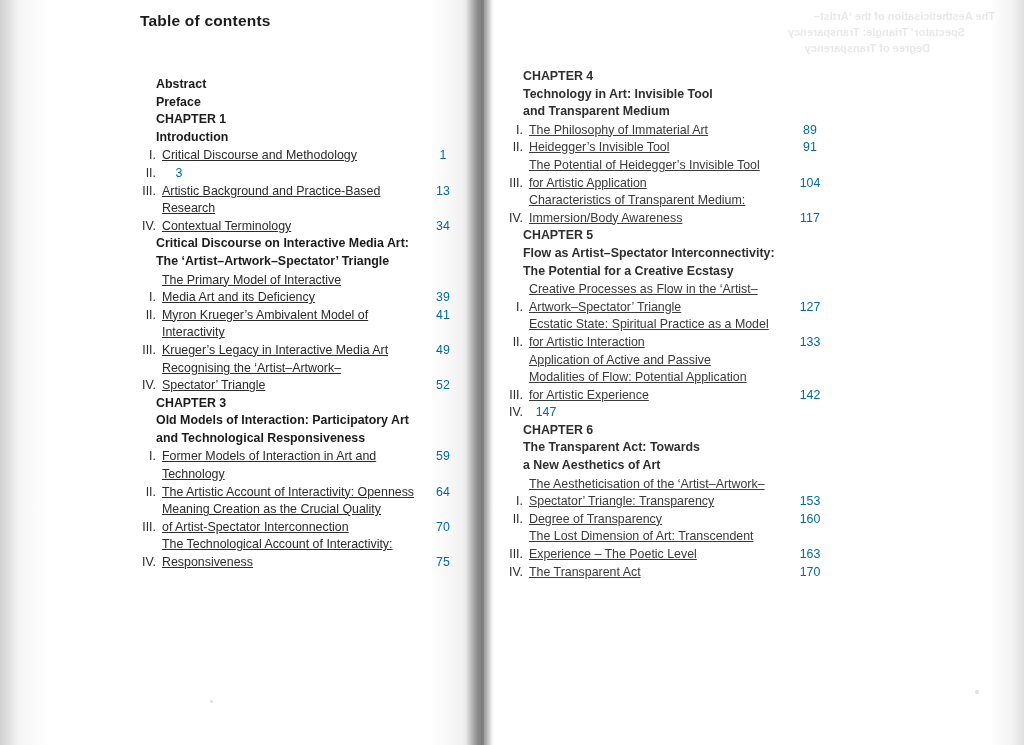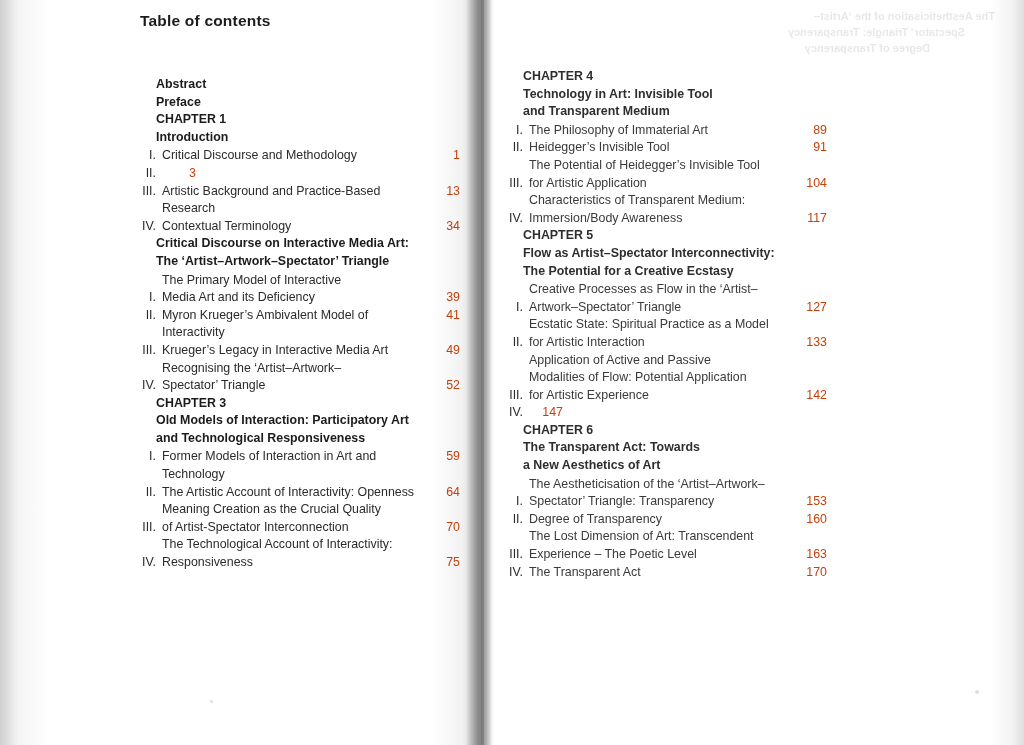--- a/index.html
+++ b/index.html
@@ -111,25 +111,26 @@
     width: 22px;
     flex: 0 0 22px;
     text-align: right;
     padding-right: 6px;
     box-sizing: border-box;
     color: #2b2b2b;
   }
   .entry .txt {
     flex: 1 1 auto;
     padding-right: 6px;
+    text-decoration: underline;
   }
   .entry .pg {
     flex: 0 0 34px;
-    text-align: right;
-    color: #c2410c;
+    text-align: center;
+    color: #0369a1;
   }
   
   .entry.multi { align-items: flex-end; }
 
   
   .page-right .col, .page-right .chapter-title, .page-right .chapter-sub {
     color: #3a3a3a;
   }
   .page-right .chapter-title, .page-right .chapter-sub { color: #2e2e2e; }
 

